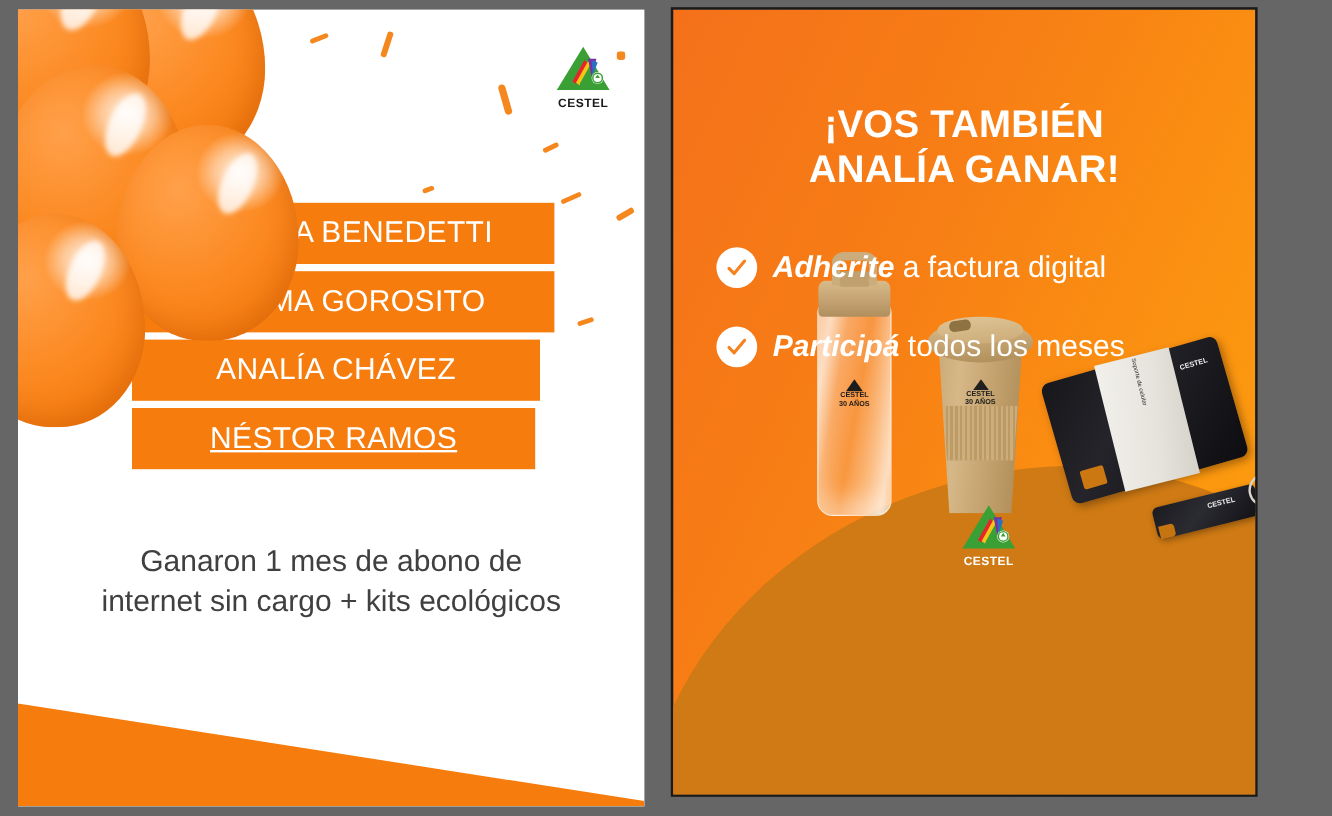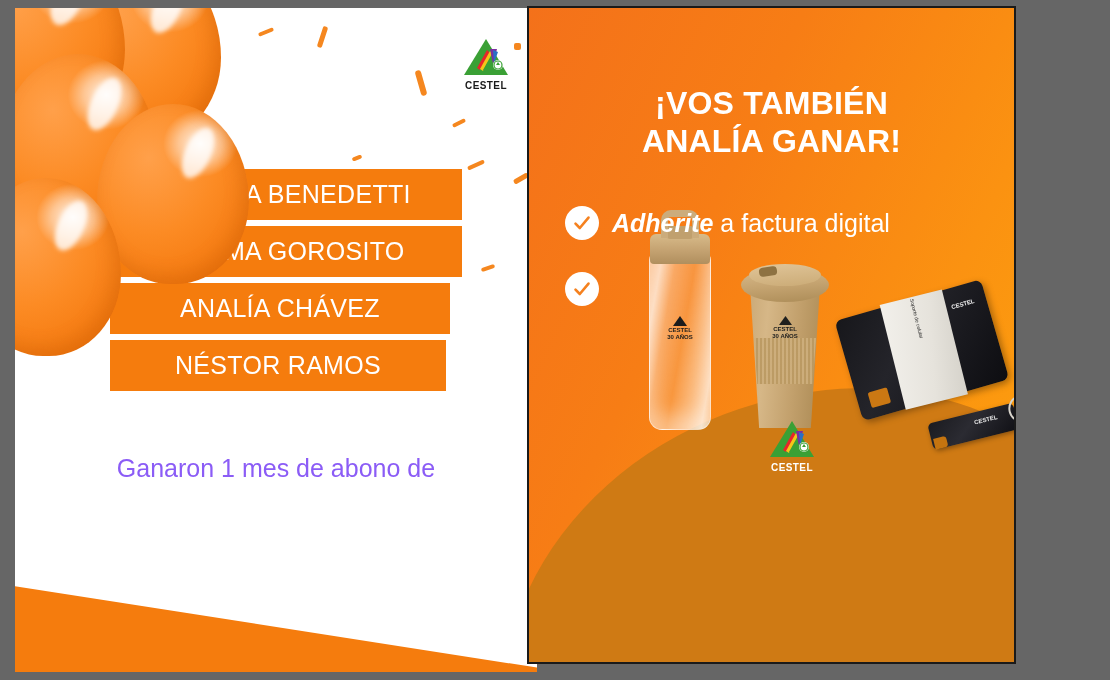--- a/index.html
+++ b/index.html
@@ -89,57 +89,57 @@
     display: flex;
     align-items: center;
     justify-content: center;
     font-size: 25px;
     font-weight: 300;
     letter-spacing: 0.3px;
   }
   .name-bar:nth-child(1) { width: 352px; }
   .name-bar:nth-child(2) { width: 352px; }
   .name-bar:nth-child(3) { width: 340px; text-align: right; }
-  .name-bar:nth-child(4) { width: 336px; }
+  .name-bar:nth-child(4) { width: 336px; text-decoration: underline; }
 
   
   .congrats {
     position: absolute;
     left: 0; top: 440px;
     width: 522px;
     text-align: center;
   }
   .congrats-title {
     color: #f5811f;
     font-size: 27px;
     font-weight: bold;
     font-style: italic;
     letter-spacing: -0.2px;
   }
   .congrats-body {
-    color: #8b5cf6;
+    color: #404040;
     font-size: 25px;
     font-weight: 300;
     line-height: 1.32;
     margin-top: 4px;
   }
 
   
   .wedge {
     position: absolute;
     left: 0; bottom: 0;
     width: 522px; height: 110px;
     background: #f57c0d;
     clip-path: polygon(0 22%, 100% 96%, 100% 100%, 0 100%);
   }
 
   
   .right-panel {
     position: absolute;
-    left: 527px; top: 6px;
+    left: 559px; top: 6px;
     width: 489px; height: 658px;
     border: 2px solid #1a1a1a;
     overflow: hidden;
     background: linear-gradient(115deg, #f4711a 0%, #f77d15 35%, #fb9211 70%, #fda20c 100%);
     padding-left: 33px;
   }
   .curve {
     position: absolute;
     left: -40px; bottom: -150px;
     width: 660px; height: 420px;
@@ -402,20 +402,21 @@
     <div class="names">
       <div class="name-bar">VIVIANA BENEDETTI</div>
       <div class="name-bar">NORMA GOROSITO</div>
       <div class="name-bar">ANALÍA CHÁVEZ</div>
       <div class="name-bar">NÉSTOR RAMOS</div>
     </div>
 
     <div class="congrats">
       <div class="congrats-body">
         <div>Ganaron 1 mes de abono de</div>
+        <div>internet sin cargo + kits ecológicos</div>
       </div>
     </div>
 
     <div class="wedge"></div>
   </div>
 
   <div class="right-panel">
 
     <div class="curve"></div>
 
@@ -436,20 +437,23 @@
           <b>Adherite</b><span> a factura digital</span>
         </span>
       </div>
 
 
       <div class="bullet">
         <span class="check">
           <svg width="22" height="22" viewBox="0 0 22 22">
             <path d="M4.5 11.6 L8.8 16 L17.5 5.6" fill="none" stroke="#f5811f" stroke-width="2.6" stroke-linecap="round" stroke-linejoin="round"></path>
           </svg>
+        </span>
+        <span class="bullet-text">
+          <b>Participá</b><span> todos los meses</span>
         </span>
       </div>
     </div>
 
     <div class="cestel-logo" style="left:240px;top:412px;width:46px;z-index:6;">
       <div class="tri-wrap">
         <svg width="46" height="38" viewBox="0 0 46 38">
           <polygon points="23,1 45,37 1,37" fill="#3aa035"></polygon>
           <polygon points="14,30 24,12 27,15 17,32" fill="#e8252a"></polygon>
           <polygon points="17,31 27,13 30,16 20,33" fill="#f5c518"></polygon>

